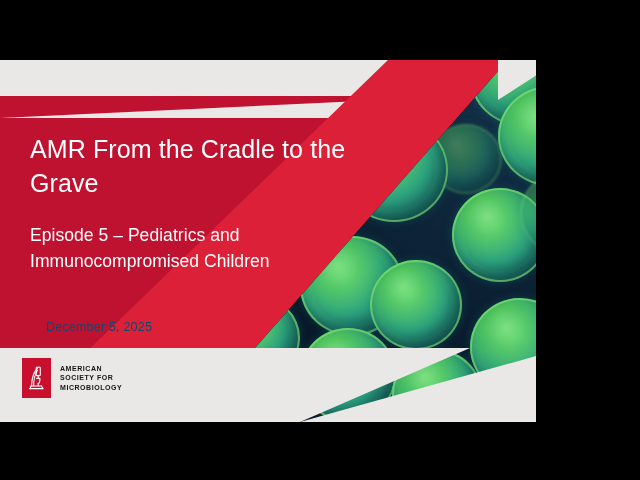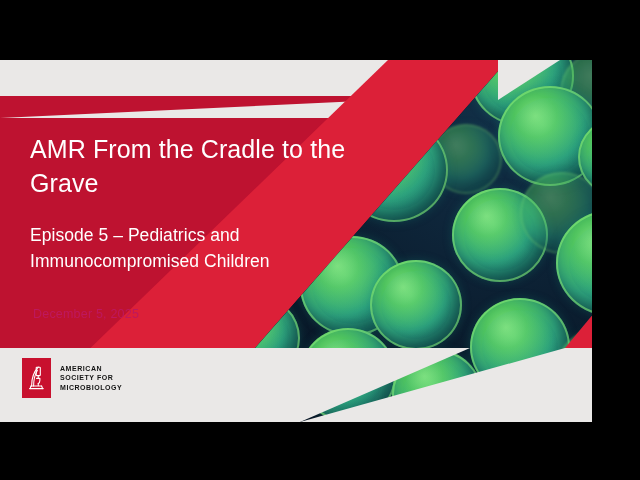--- a/index.html
+++ b/index.html
@@ -30,21 +30,21 @@
     z-index: 60;
   }
   .letterbox.top    { top: 0;    height: 60px; }
   .letterbox.bottom { top: 422px; height: 58px; }
 
   
   #slide-canvas {
     position: absolute;
     left: 0;
     top: 60px;
-    width: 592px;
+    width: 536px;
     height: 362px;
     overflow: hidden;
     background: #EAE8E7;
   }
 
   
   .band-gray-top {
     position: absolute;
     left: 0; top: 0;
     width: 640px; height: 42px;
@@ -179,26 +179,26 @@
   .slide-subtitle {
     margin: 0;
     padding-top: 22px;
     font-size: 17.5px;
     line-height: 26px;
     font-weight: 400;
     color: #FFFFFF;
     letter-spacing: 0.05px;
   }
   .slide-date {
-    margin: 3px;
+    margin: 16px;
     padding-top: 28px;
     font-size: 12.5px;
     line-height: 18px;
     font-weight: 400;
-    color: #be185d;
+    color: #0c4a6e;
     letter-spacing: 0.2px;
   }
 
   
   .asm-logo {
     position: absolute;
     left: 22px;
     top: 298px;
     display: flex;
     align-items: center;

